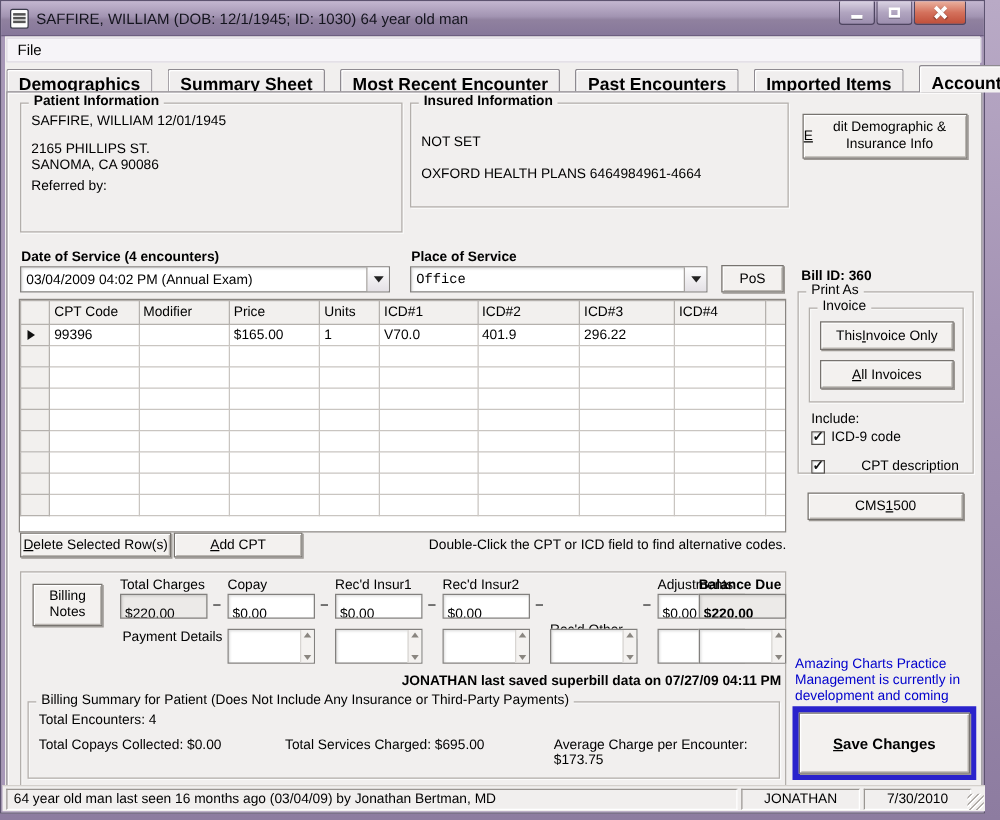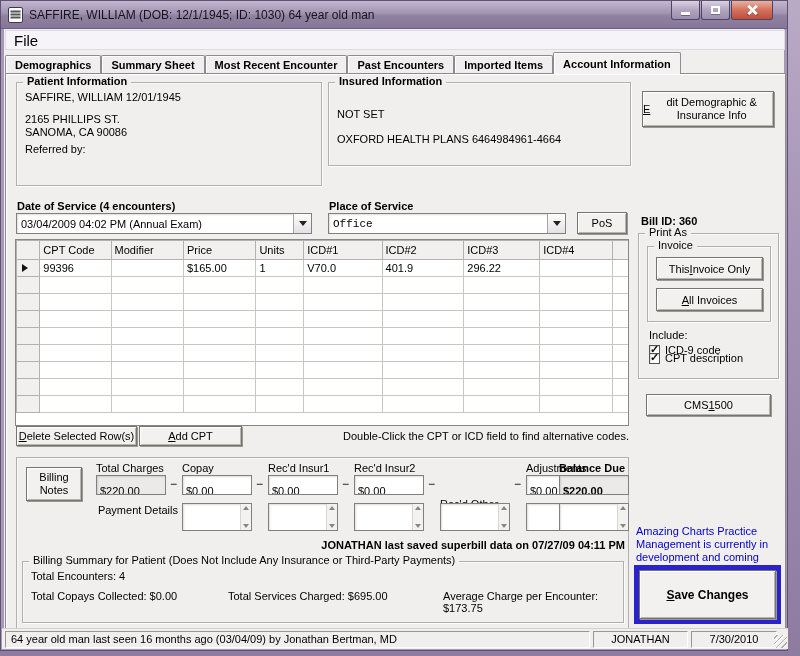--- a/index.html
+++ b/index.html
@@ -42,28 +42,28 @@
   .glyph-close { position:relative; width:10px; height:10px; }
   .glyph-close::before,.glyph-close::after{
     content:""; position:absolute; left:4px; top:-1px; width:3px; height:12px; background:#fff;
     box-shadow:0 1px 1px #00000066;
   }
   .glyph-close::before{ transform:rotate(45deg);} .glyph-close::after{ transform:rotate(-45deg);}
   
   .menubar {
     position:absolute; left:4px; top:29px; width:780px; height:20px;
     background:#f6f4f8; border:1px solid #dedae2;
-    display:flex; align-items:center; font-size:15px; padding-left:8px;
+    display:flex; align-items:center; font-size:12px; padding-left:8px;
   }
   
   .tabstrip { position:absolute; left:4px; top:52px; height:21px; display:flex; align-items:flex-end; }
   .tab {
-    font-size:11px; font-weight:bold; padding:3px 9px 3px 9px; height:19px;
+    font-size:14px; font-weight:bold; padding:3px 9px 3px 9px; height:19px;
     border:1px solid #8e8a90; border-bottom:none; background:#f0eeee;
-    border-top-left-radius:2px; border-top-right-radius:2px; margin-right:0;
+    border-top-left-radius:2px; border-top-right-radius:2px; margin-right:12px;
     box-shadow:inset 1px 1px 0 #ffffff; white-space:nowrap;
   }
   .tab.active { height:22px; background:#f3f1f1; position:relative; z-index:3; padding-top:5px; }
   
   .tabpage {
     position:absolute; left:4px; top:72px; width:781px; height:574px;
     background:#f1efee; border:1px solid #8e8a90; box-shadow:inset 1px 1px 0 #fff;
   }
   
   .groupbox { position:absolute; border:1px solid #b3afab; box-shadow:1px 1px 0 #ffffffcc, inset 1px 1px 0 #ffffff88; }
@@ -216,21 +216,21 @@
     <div class="groupbox" style="left:8px; top:12px; width:124px; height:76px;">
       <span class="gb-legend">Invoice</span>
       <div class="btn" style="position:absolute; left:8px; top:10px; width:107px; height:23px;">This <u>I</u>nvoice Only</div>
       <div class="btn" style="position:absolute; left:8px; top:41px; width:107px; height:23px;"><u>A</u>ll Invoices</div>
     </div>
     <div style="position:absolute; left:10px; top:95px; font-size:11px;">Include:</div>
     <div class="cb-row" style="position:absolute; left:10px; top:110px;">
       <div class="checkbox checked"></div>
       <span style="font-size:11px;">ICD-9 code</span>
     </div>
-    <div class="cb-row" style="position:absolute; left:10px; top:118px;">
+    <div class="cb-row" style="position:absolute; left:10px; top:133px;gap:24px;">
       <div class="checkbox checked"></div>
       <span style="font-size:11px;">CPT description</span>
     </div>
   </div>
   <div class="btn" style="position:absolute; left:645px; top:393px; width:125px; height:22px;">CMS<u>1</u>500</div>
 
   <div class="grid">
     <table>
       <colgroup>
         <col style="width:20px">

